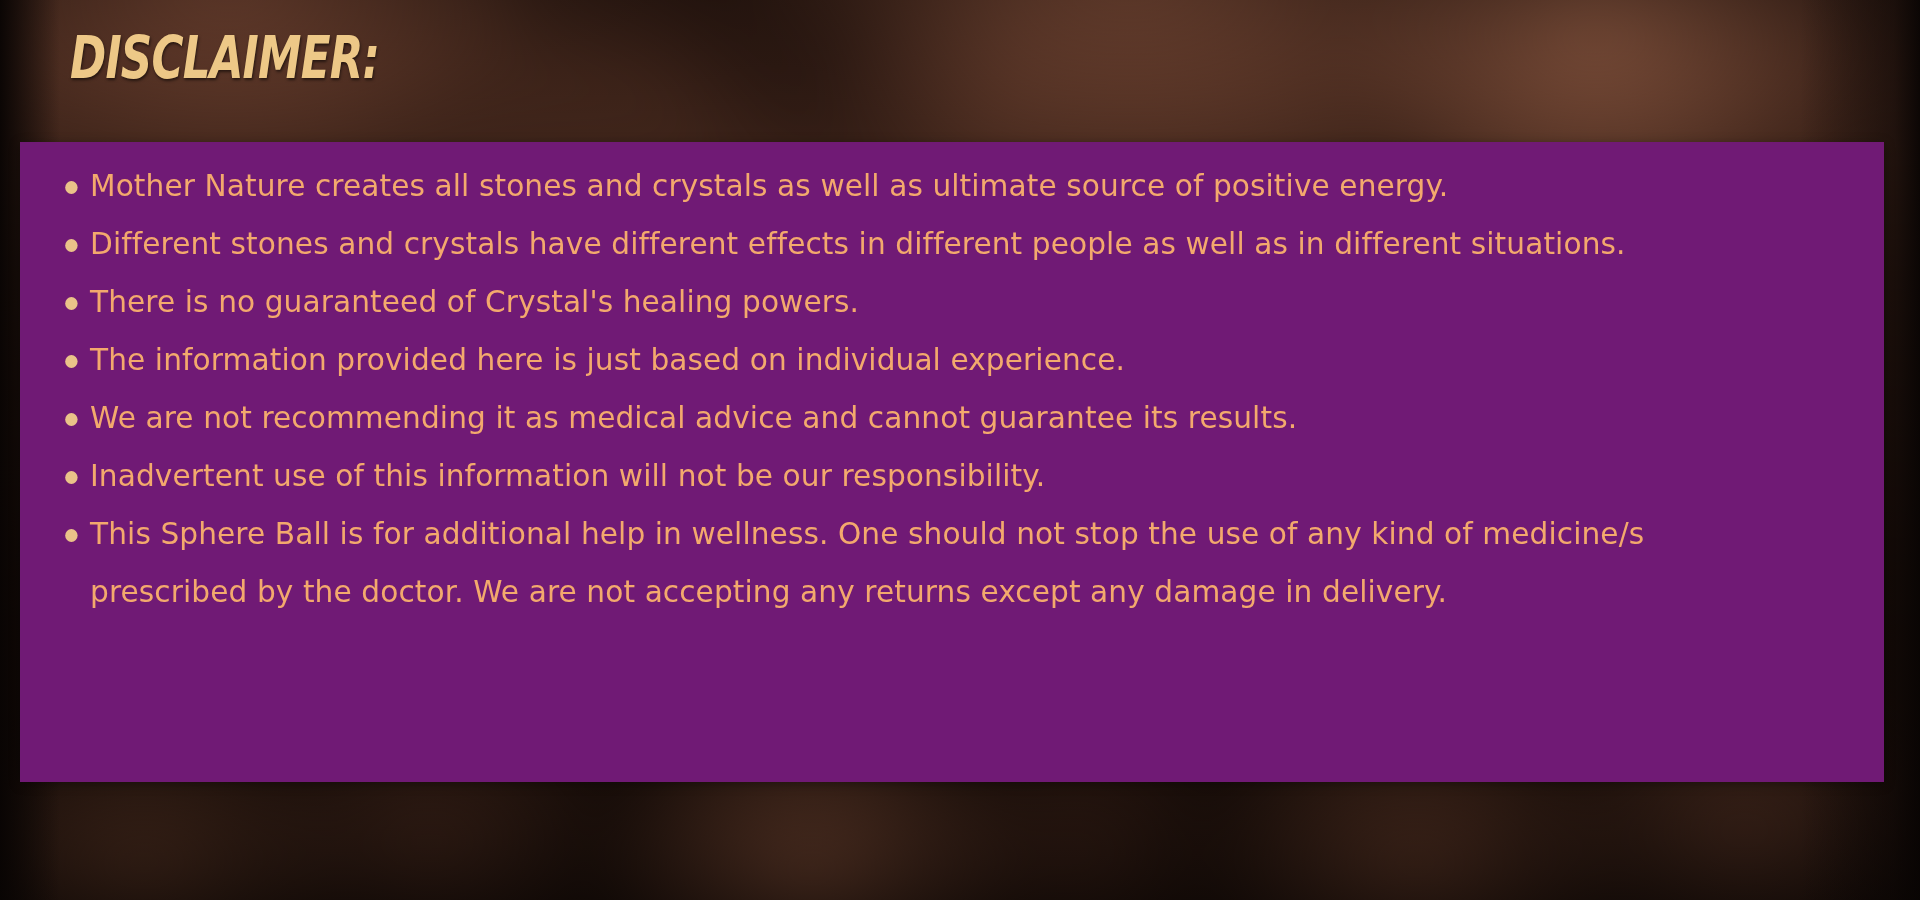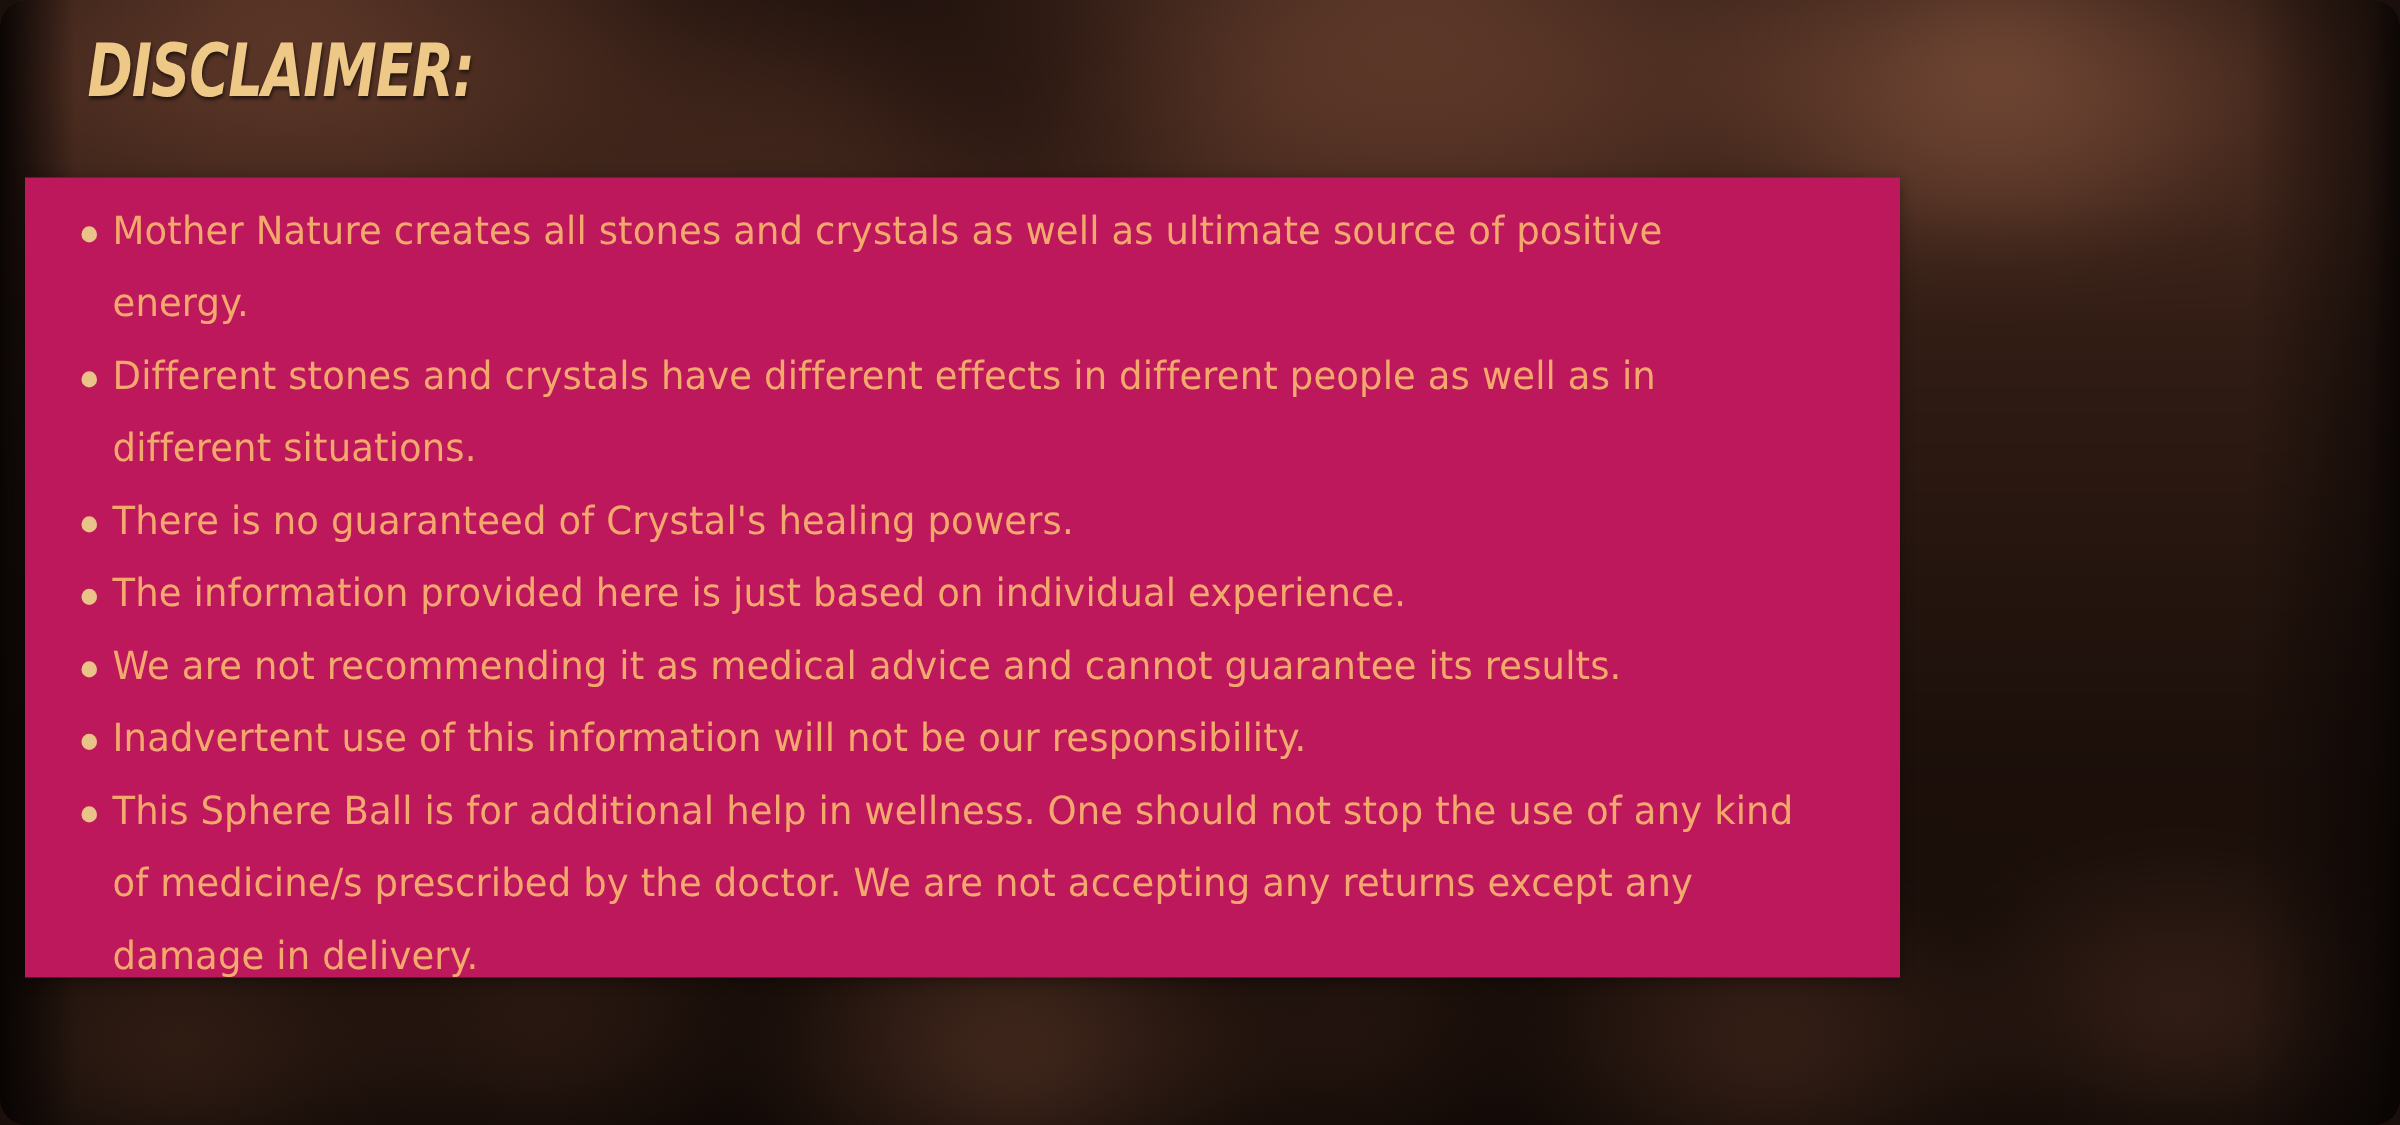--- a/index.html
+++ b/index.html
@@ -10,21 +10,20 @@
     overflow: hidden;
     background: #1a0f0a;
   }
 
   #stage {
     position: relative;
     width: 1920px;
     height: 900px;
     overflow: hidden;
     font-family: "Liberation Sans", sans-serif;
-    border-radius: 21px;
   }
 
   
   .bg-photo {
     position: absolute;
     inset: -60px;
     background-color: #271711;
     background-image:
       
       radial-gradient(ellipse 420px 260px at 330px 70px,  rgba(140,84,62,0.85) 0%, rgba(140,84,62,0) 70%),
@@ -84,24 +83,24 @@
     background-size: 9px 11px, 13px 9px, 7px 13px, 11px 7px, 15px 12px, 6px 8px;
     -webkit-background-clip: text;
     background-clip: text;
   }
 
   
   .panel {
     position: absolute;
     left: 20px;
     top: 142px;
-    width: 1500px;
+    width: 1864px;
     height: 640px;
     box-sizing: border-box;
-    background: #be185d;
+    background: #701a75;
     box-shadow: 0 2px 10px rgba(0,0,0,0.35);
   }
 
   .bullet-list {
     position: absolute;
     left: 28px;
     top: 14px;
     right: 18px;
     margin: 0;
     padding: 0;

